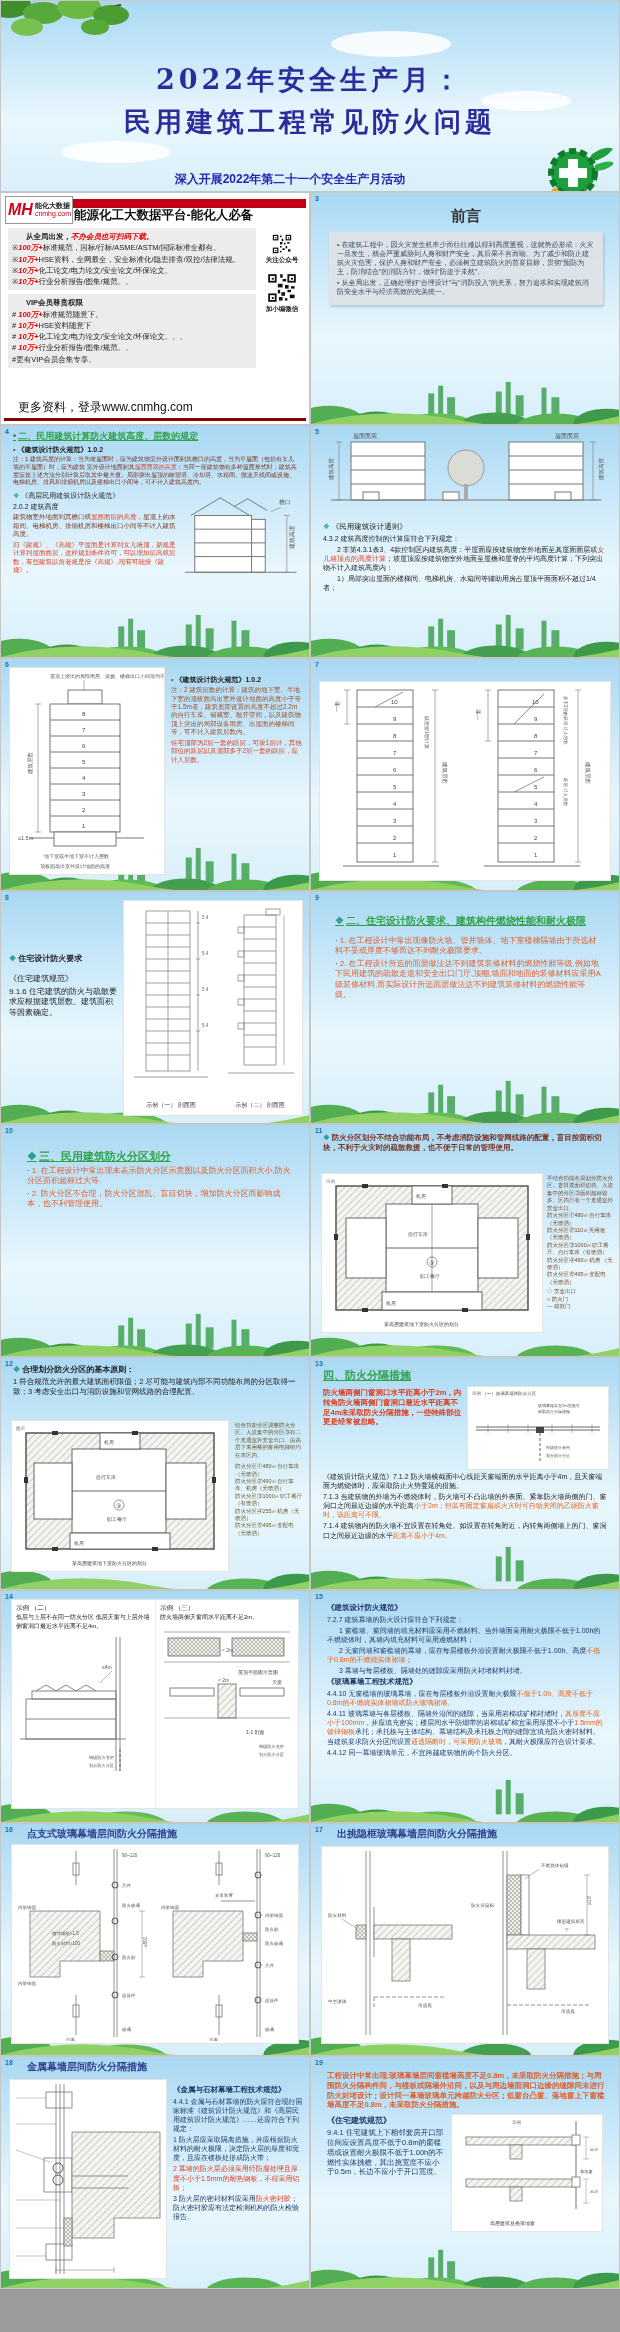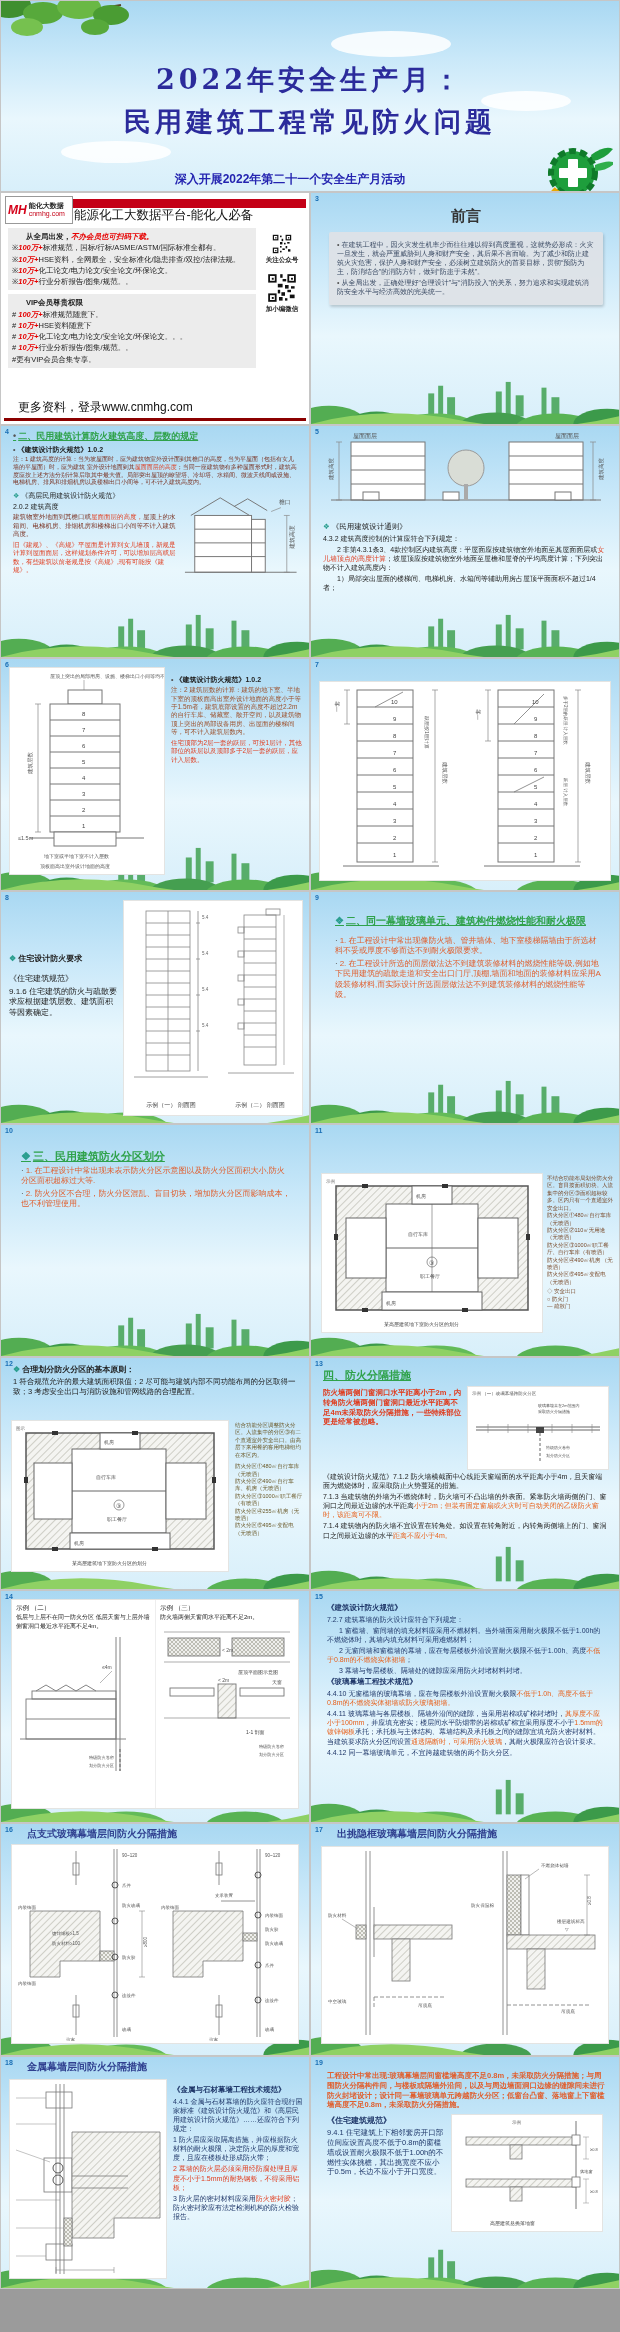--- a/index.html
+++ b/index.html
@@ -28,24 +28,24 @@
 .title-txt{position:absolute;top:58px;left:0;right:0;text-align:center;color:#2b2b9b;font-weight:700;letter-spacing:4px;font-size:27px;line-height:1.55;z-index:3}
 .subtitle{position:absolute;top:170px;left:0;right:40px;text-align:center;color:#2424b0;font-weight:700;font-size:12px;z-index:3}
 .leaves{position:absolute;top:-8px;left:-10px;z-index:2}
 .safelogo{position:absolute;right:6px;bottom:-6px;z-index:2}
 
 .ad{background:#fff}
 .ad-in{position:absolute;inset:3px;border-bottom:3px solid #8b0000;display:flex;flex-direction:column}
 .ad-top{position:relative;height:30px}
 .ad-bar{position:absolute;top:3px;left:66px;right:0;height:9px;background:#c40016}
 .ad-logo{position:absolute;top:0;left:1px;width:68px;height:28px;background:#fff;border:1px solid #999;display:flex;align-items:center}
-.ad-mark{color:#d40018;font-weight:700;font-size:12px;font-style:italic;padding:0 2px;line-height:.9}
+.ad-mark{color:#d40018;font-weight:700;font-size:16px;font-style:italic;padding:0 2px;line-height:.9}
 .ad-logo-txt{display:flex;flex-direction:column;font-size:7px;line-height:1.15}
 .ad-site{color:#c40016}
-.ad-head{position:absolute;left:70px;top:11px;font-size:12.5px;font-weight:400;white-space:nowrap;color:#111}
+.ad-head{position:absolute;left:70px;top:11px;font-size:12.5px;font-weight:700;white-space:nowrap;color:#111}
 .ad-body{display:flex;flex:1}
 .ad-main{flex:1;padding:2px 2px 0 4px}
 .ad-box{background:#ececec;padding:3px 4px;margin-bottom:4px}
 .ad-line{font-size:7.5px;line-height:1.5;white-space:nowrap}
 .ad-rail{width:48px;display:flex;flex-direction:column;align-items:center;padding-top:8px}
 .qr{width:30px;height:30px}
 .qr-s{width:20px;height:20px}
 .qr-lab{font-size:6.5px;font-weight:700;margin:2px 0 8px;white-space:nowrap}
 .ad-foot{font-size:12px;padding:1px 0 2px 14px;color:#111}
 
@@ -580,21 +580,21 @@
         <ellipse cx="18" cy="44" rx="36" ry="17" fill="#53ad52"></ellipse>
         <ellipse cx="66" cy="48" rx="32" ry="15" fill="#3c9a4a"></ellipse>
         <ellipse cx="126" cy="50" rx="42" ry="15" fill="#63bb58"></ellipse>
         <path d="M0,46 Q70,26 150,42 T310,38 L310,46 Z" fill="#8fd164"></path>
       </svg>
   </div>
 
   <div class="slide half">
     <span class="num">9</span>
     <div class="content" style="padding:22px 18px 0 24px">
-      <div class="fs10 t-green"><span class="diamond">❖</span><span>二、同一幕墙玻璃单元、建筑构件燃烧性能和耐火极限</span></div>
+      <div class="fs10 t-green"><span class="diamond">❖</span><span>二、住宅设计防火要求、建筑构件燃烧性能和耐火极限</span></div>
       <div class="p fs8 c-org" style="margin-top:8px"><span class="bullet">·</span><span>1. 在工程设计中常出现像防火墙、管井墙体、地下室楼梯隔墙由于所选材料不妥或厚度不够而达不到耐火极限要求。</span></div>
       <div class="p fs8 c-org"><span class="bullet">·</span><span>2. 在工程设计所选的面层做法达不到建筑装修材料的燃烧性能等级,例如地下民用建筑的疏散走道和安全出口门厅,顶棚,墙面和地面的装修材料应采用A级装修材料,而实际设计所选面层做法达不到建筑装修材料的燃烧性能等级。</span></div>
     </div>
     <svg class="land" viewBox="0 0 310 46" preserveAspectRatio="none">
         <g fill="#4aa65c" opacity=".9">
           <rect x="118" y="14" width="6" height="24"></rect>
           <rect x="128" y="6" width="5" height="32"></rect>
           <rect x="137" y="18" width="8" height="20"></rect>
           <rect x="186" y="12" width="6" height="26"></rect>
           <rect x="196" y="2" width="5" height="36"></rect>
@@ -607,21 +607,21 @@
         <ellipse cx="126" cy="50" rx="42" ry="15" fill="#63bb58"></ellipse>
         <ellipse cx="186" cy="48" rx="36" ry="14" fill="#459f50"></ellipse>
         <ellipse cx="246" cy="50" rx="40" ry="15" fill="#58b354"></ellipse>
         <ellipse cx="298" cy="46" rx="34" ry="16" fill="#3c9a4a"></ellipse>
         <path d="M0,46 Q70,26 150,42 T310,38 L310,46 Z" fill="#8fd164"></path>
       </svg>
   </div>
 
   <div class="slide half">
     <span class="num">10</span>
-    <div class="content" style="padding:24px 18px 0 20px">
+    <div class="content" style="padding:24px 18px 0 26px">
       <div class="fs11 t-green"><span class="diamond">❖</span><span>三、民用建筑防火分区划分</span></div>
       <div class="p fs8 c-org" style=""><span class="bullet">·</span><span>1. 在工程设计中常出现未表示防火分区示意图以及防火分区面积大小,防火分区面积超标过大等.</span></div>
       <div class="p fs8 c-org"><span class="bullet">·</span><span>2. 防火分区不合理，防火分区混乱、盲目切块，增加防火分区而影响成本，也不利管理使用。</span></div>
     </div>
     <svg class="land" viewBox="0 0 310 46" preserveAspectRatio="none">
         <g fill="#4aa65c" opacity=".9">
           <rect x="118" y="14" width="6" height="24"></rect>
           <rect x="128" y="6" width="5" height="32"></rect>
           <rect x="137" y="18" width="8" height="20"></rect>
           <rect x="186" y="12" width="6" height="26"></rect>
@@ -635,20 +635,23 @@
         <ellipse cx="126" cy="50" rx="42" ry="15" fill="#63bb58"></ellipse>
         <ellipse cx="186" cy="48" rx="36" ry="14" fill="#459f50"></ellipse>
         <ellipse cx="246" cy="50" rx="40" ry="15" fill="#58b354"></ellipse>
         <ellipse cx="298" cy="46" rx="34" ry="16" fill="#3c9a4a"></ellipse>
         <path d="M0,46 Q70,26 150,42 T310,38 L310,46 Z" fill="#8fd164"></path>
       </svg>
   </div>
 
   <div class="slide half">
     <span class="num">11</span>
+    <div class="content" style="padding-top:6px">
+      <div class="p fs75 c-mar b"><span class="diamond">❖</span><span>防火分区划分不结合功能布局，不考虑消防设施和管网线路的配置，盲目按面积切块，不利于火灾时的疏散救援，也不便于日常的管理使用。</span></div>
+    </div>
     <div class="panel" style="left:10px;top:48px;width:222px;height:160px">
       <svg width="220" height="158" viewBox="0 0 220 158">
         <text x="4" y="9" font-size="4.5" fill="#666">示例</text>
         <rect x="14" y="12" width="192" height="124" fill="url(#hat)" stroke="#555" stroke-width="1.5"></rect>
         <rect x="64" y="30" width="92" height="88" fill="#fff" stroke="#666"></rect>
         <rect x="24" y="44" width="40" height="60" fill="#fff" stroke="#666"></rect>
         <rect x="156" y="44" width="40" height="60" fill="#fff" stroke="#666"></rect>
         <line x1="64" y1="74" x2="156" y2="74" stroke="#666"></line>
         <line x1="110" y1="30" x2="110" y2="118" stroke="#666" stroke-width=".6"></line>
         <rect x="90" y="12" width="40" height="18" fill="#fff" stroke="#666"></rect>

